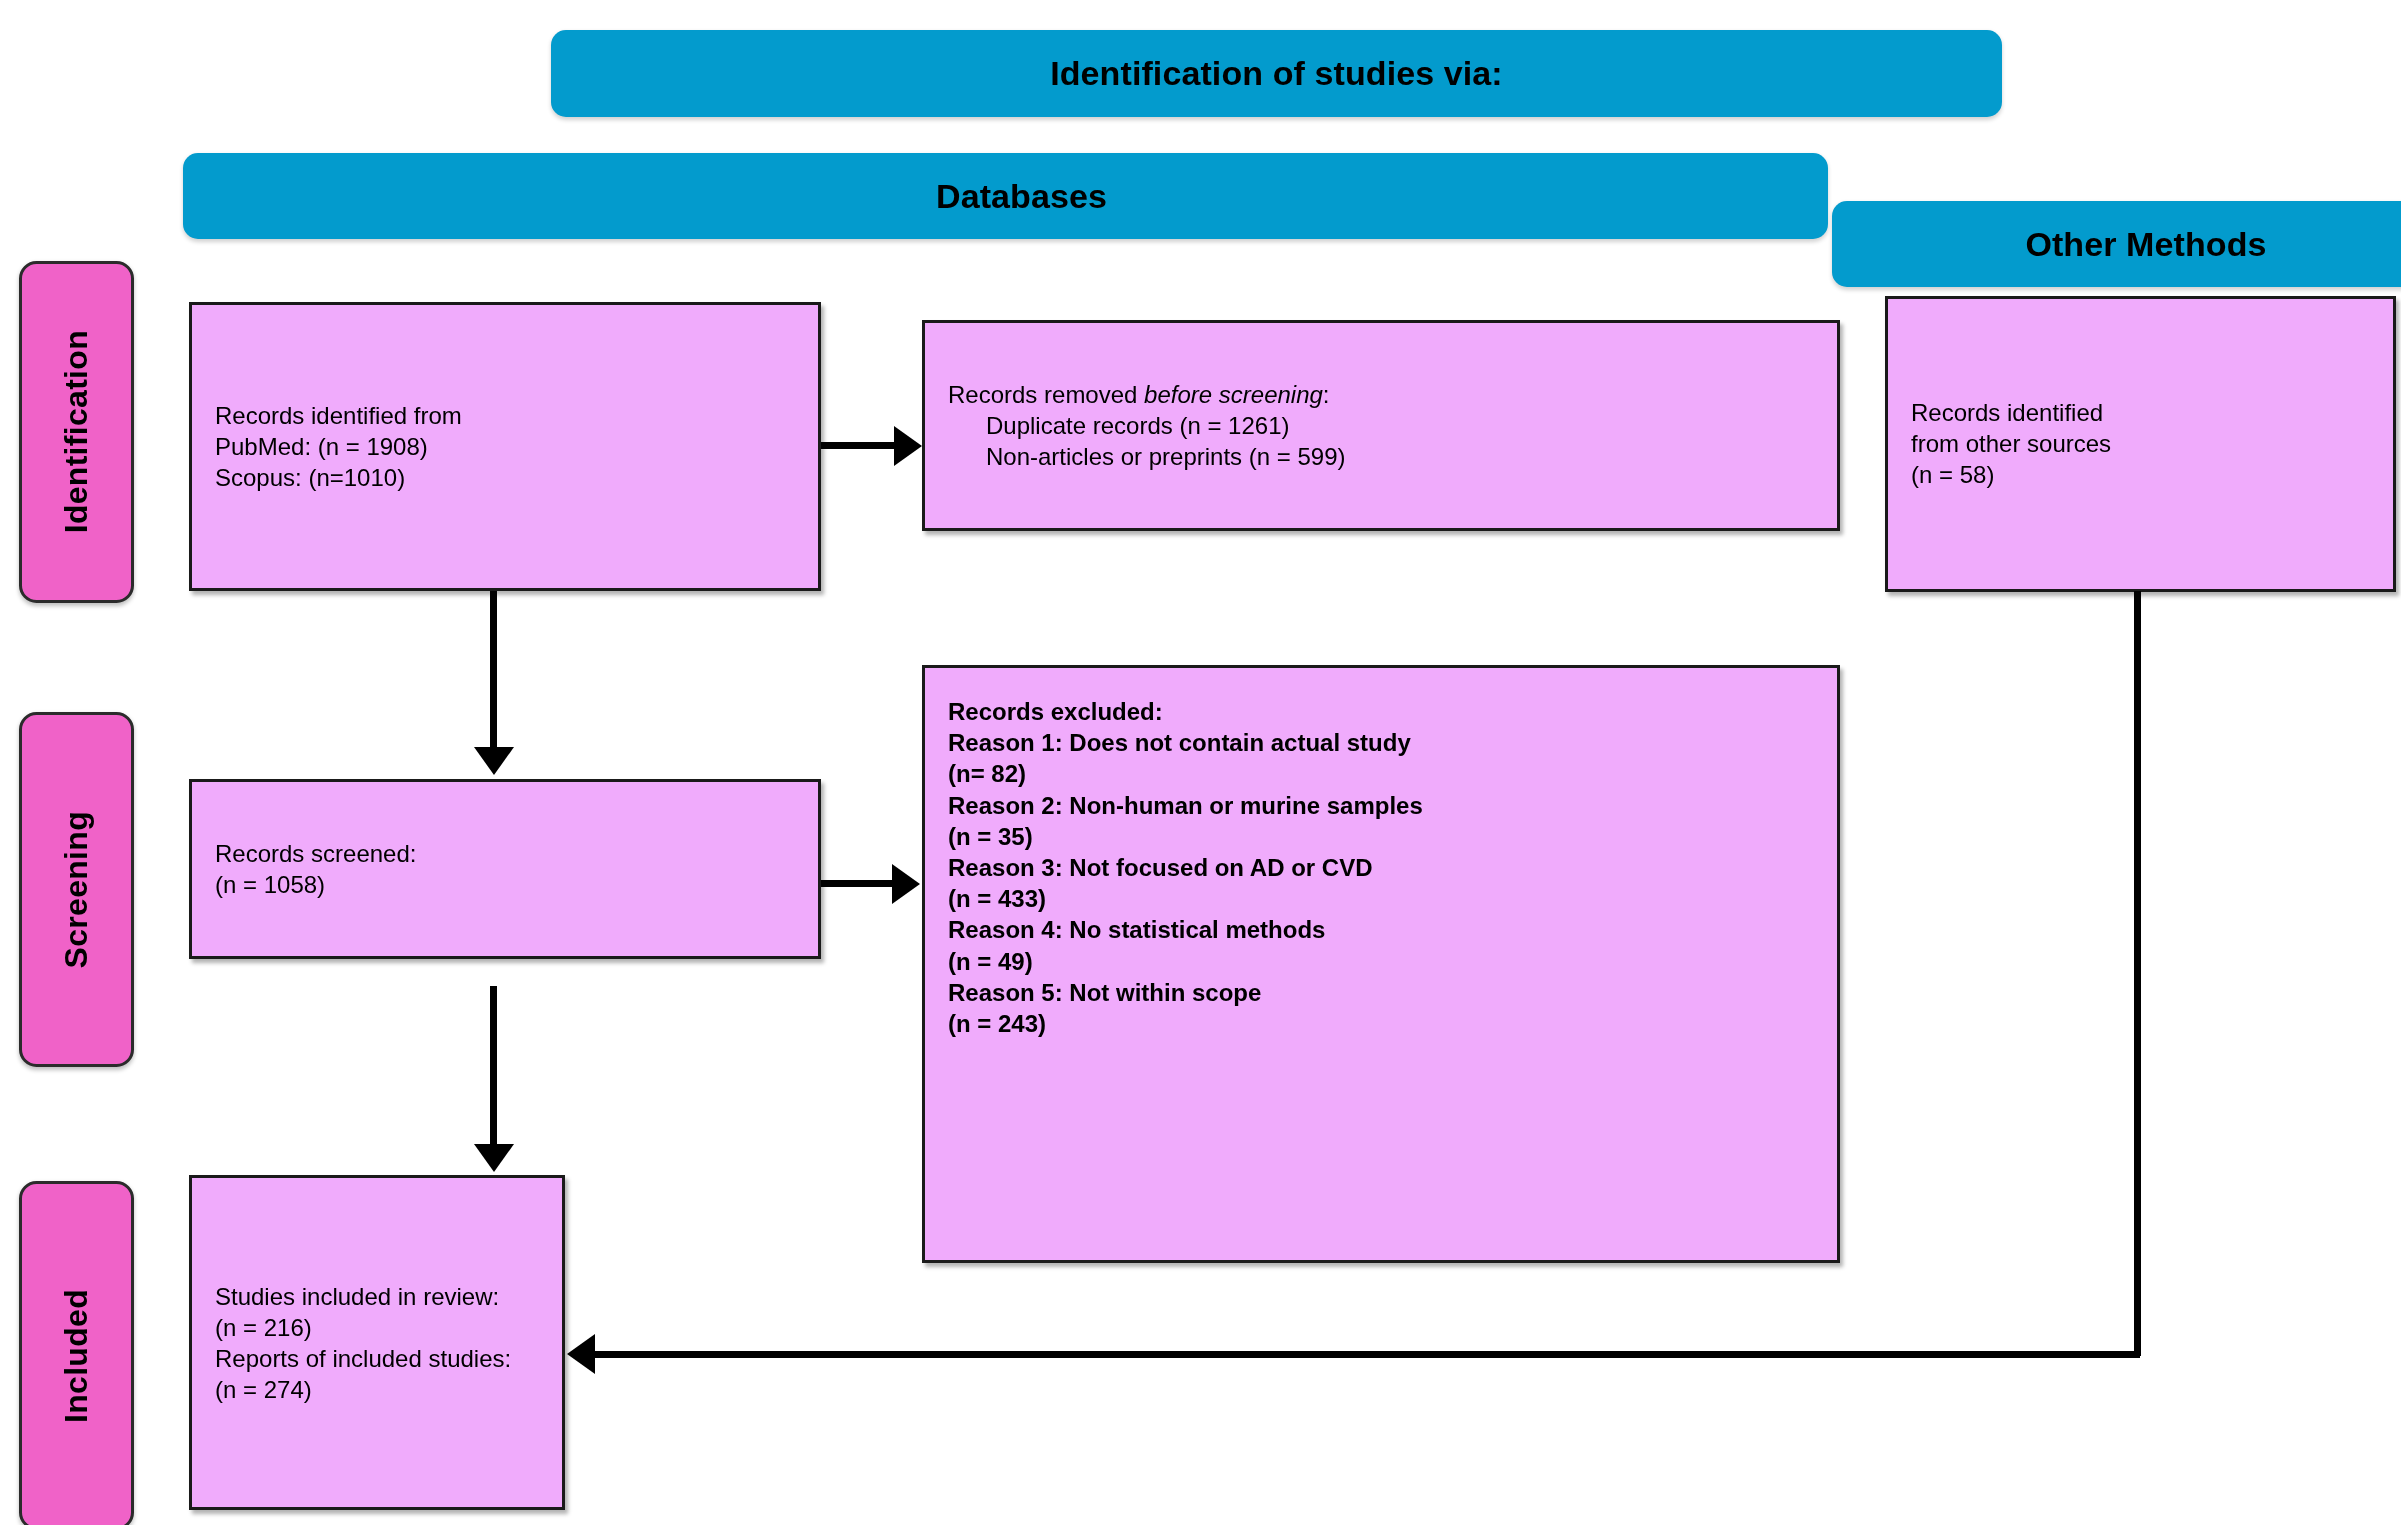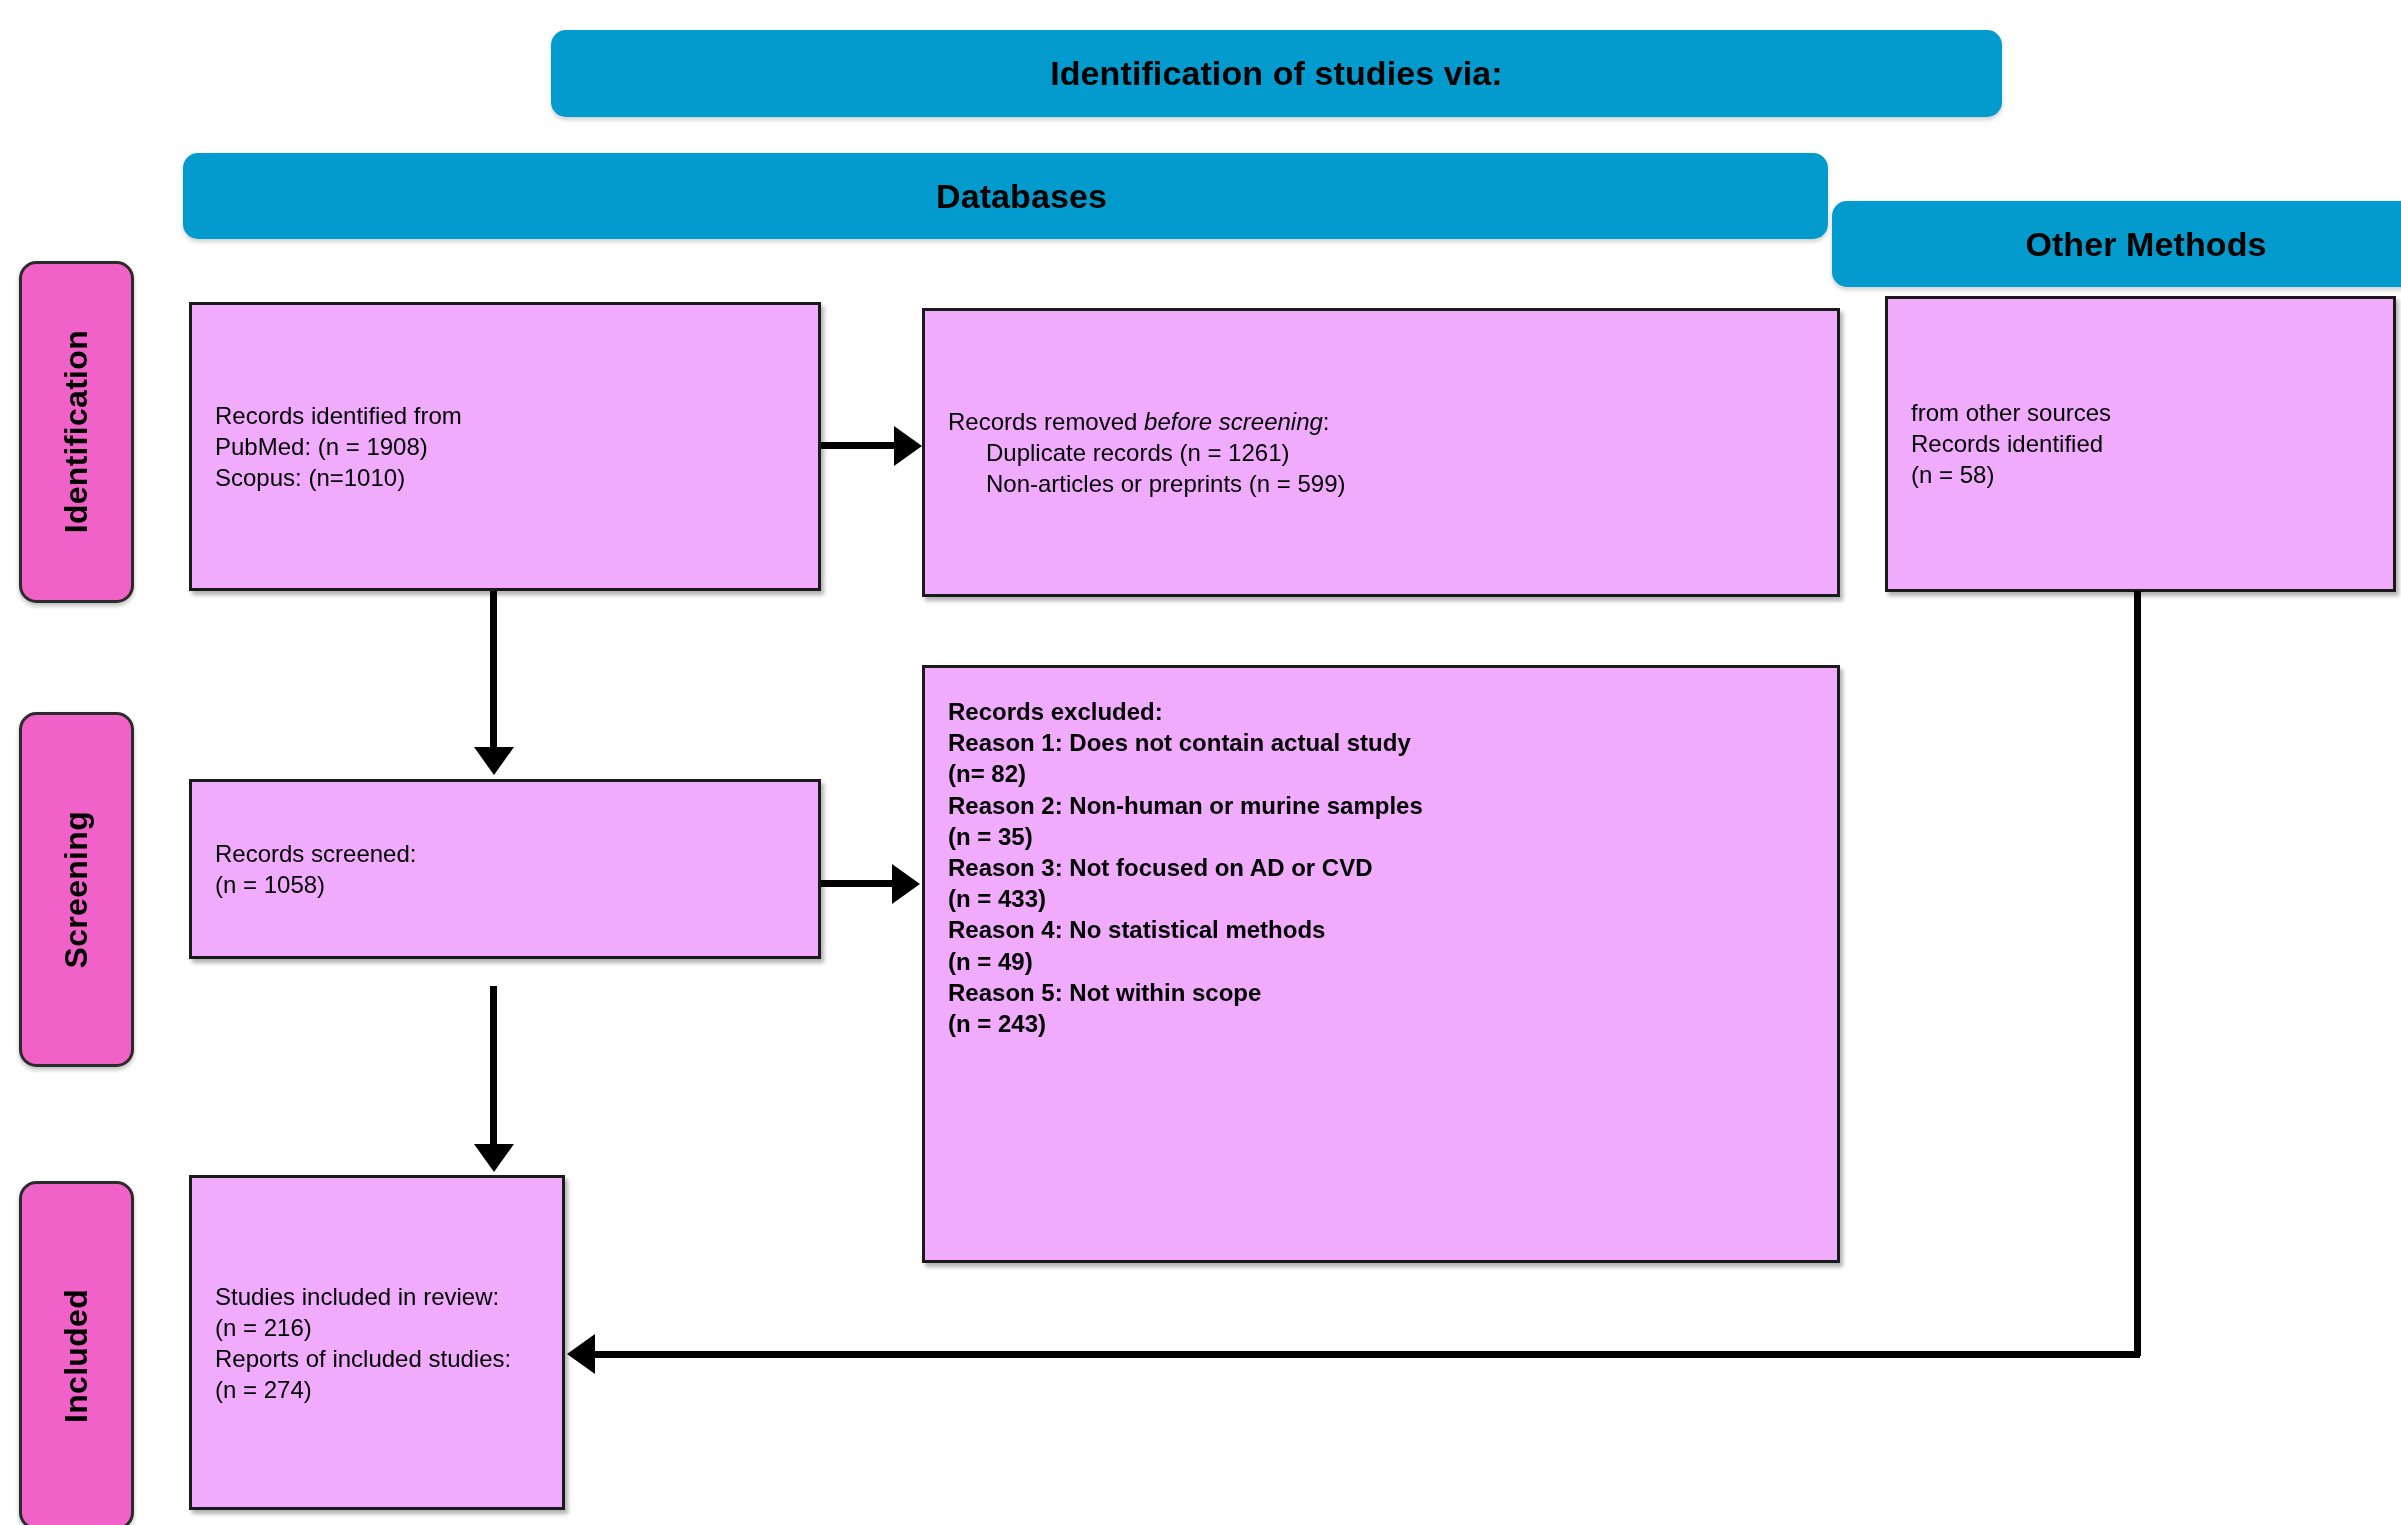--- a/index.html
+++ b/index.html
@@ -77,21 +77,21 @@
     left: 23px;
     right: 13.4px;
     top: 50%;
     transform: translateY(-50%);
   }
   .box .line { white-space: nowrap; }
   .box .line.indent { padding-left: 38px; }
   .ital { font-style: italic; }
 
   #box-identified      { left: 189px;  top: 302px;  width: 632px;  height: 289px; }
-  #box-removed         { left: 922px; top: 308px;  width: 918px; height: 289px; }
+  #box-removed         { left: 922px; top: 320px;  width: 918px; height: 211px; }
   #box-other-sources   { left: 1885px; top: 296px;  width: 511px;  height: 296px; }
   #box-screened        { left: 189px;  top: 779px; width: 632px;  height: 180px; }
   #box-excluded        { left: 922px; top: 665px;  width: 918px; height: 598px; }
   #box-included        { left: 189px;  top: 1175px; width: 376px;  height: 335px; }
   #box-excluded .body  { top: 28px; transform: none; }
   #box-excluded .line  { white-space: normal; font-weight: bold; }
 
   
   .vline, .hline {
     position: absolute;
@@ -174,22 +174,22 @@
   <div class="box" id="box-removed">
     <div class="body">
       <div class="line"><span>Records removed </span><span class="ital">before screening</span><span>:</span></div>
       <div class="line indent">Duplicate records (n = 1261)</div>
       <div class="line indent">Non-articles or preprints (n = 599)</div>
     </div>
   </div>
 
   <div class="box" id="box-other-sources">
     <div class="body">
+      <div class="line">Records identified</div>
       <div class="line">from other sources</div>
-      <div class="line">Records identified</div>
       <div class="line">(n = 58)</div>
     </div>
   </div>
 
   <div class="box" id="box-screened">
     <div class="body">
       <div class="line">Records screened:</div>
       <div class="line">(n = 1058)</div>
     </div>
   </div>

